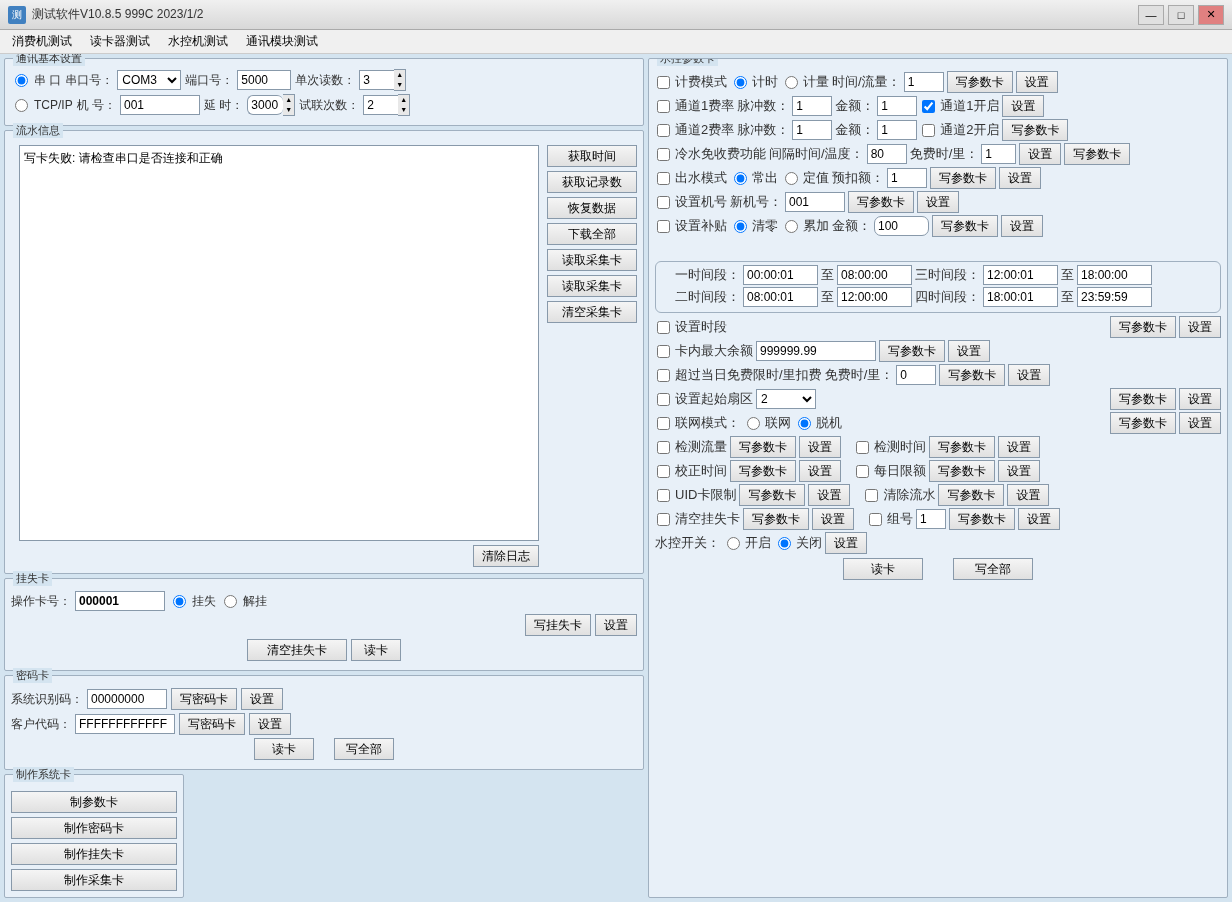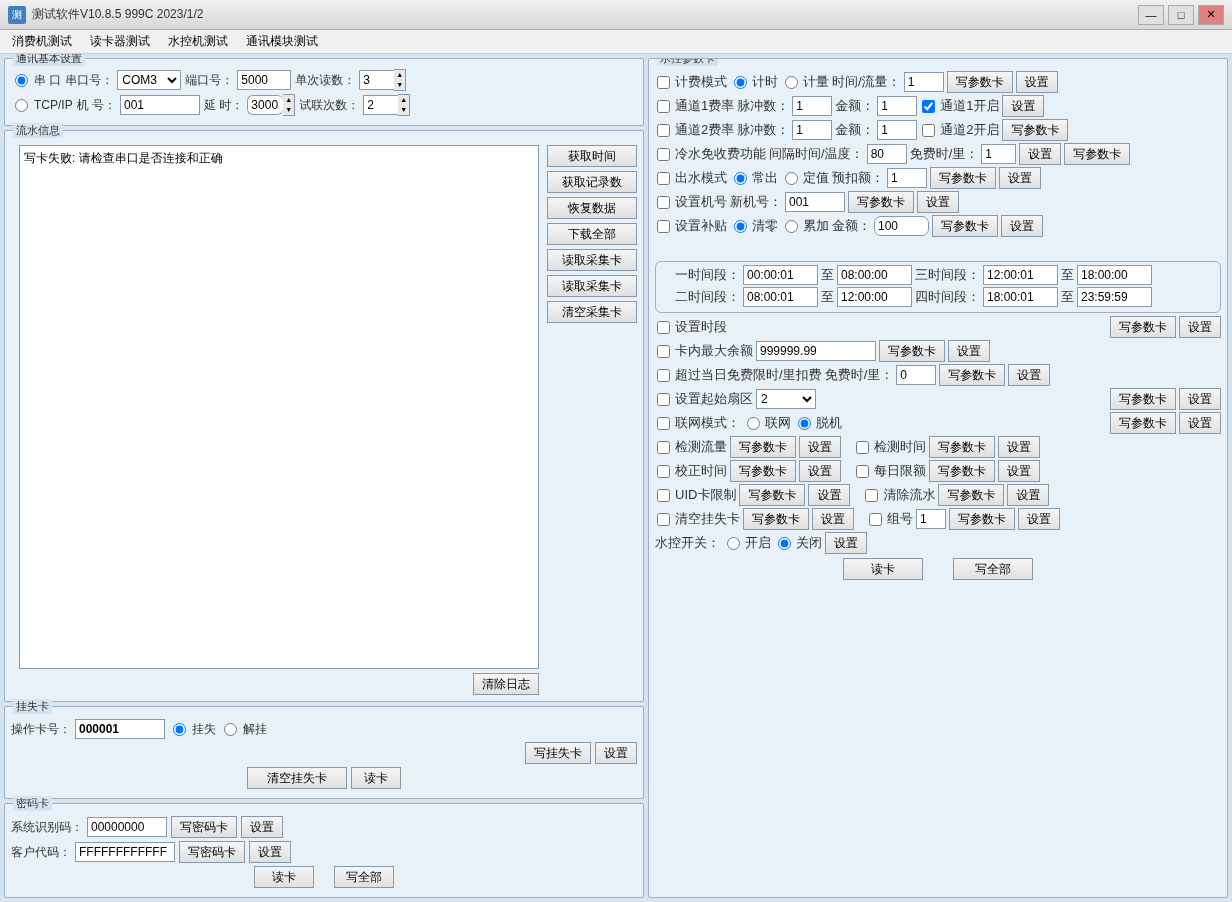--- a/index.html
+++ b/index.html
@@ -362,20 +362,31 @@
             <input type="text" style="width: 100px;" value="FFFFFFFFFFFF">
             <button>写密码卡</button>
             <button>设置</button>
           </div>
           <div class="row" style="justify-content:center; gap:20px;">
             <button style="width:60px;">读卡</button>
             <button style="width:60px;">写全部</button>
           </div>
         </div>
 
+        <div class="make-card-box">
+          <div class="make-card-inner" style="padding-top:12px;">
+            <span class="group-title">制作系统卡</span>
+            <div style="display:flex; flex-direction:column; gap:4px; padding-top:4px;">
+              <button>制参数卡</button>
+              <button>制作密码卡</button>
+              <button>制作挂失卡</button>
+              <button>制作采集卡</button>
+            </div>
+          </div>
+        </div>
 
       </div>
     </div>
 
     <div class="right-panel">
       <div class="group-box" style="padding-top:12px; flex:1; overflow-y:auto;">
         <span class="group-title">水控参数卡</span>
 
         <div class="right-row">
           <input type="checkbox" style="">

